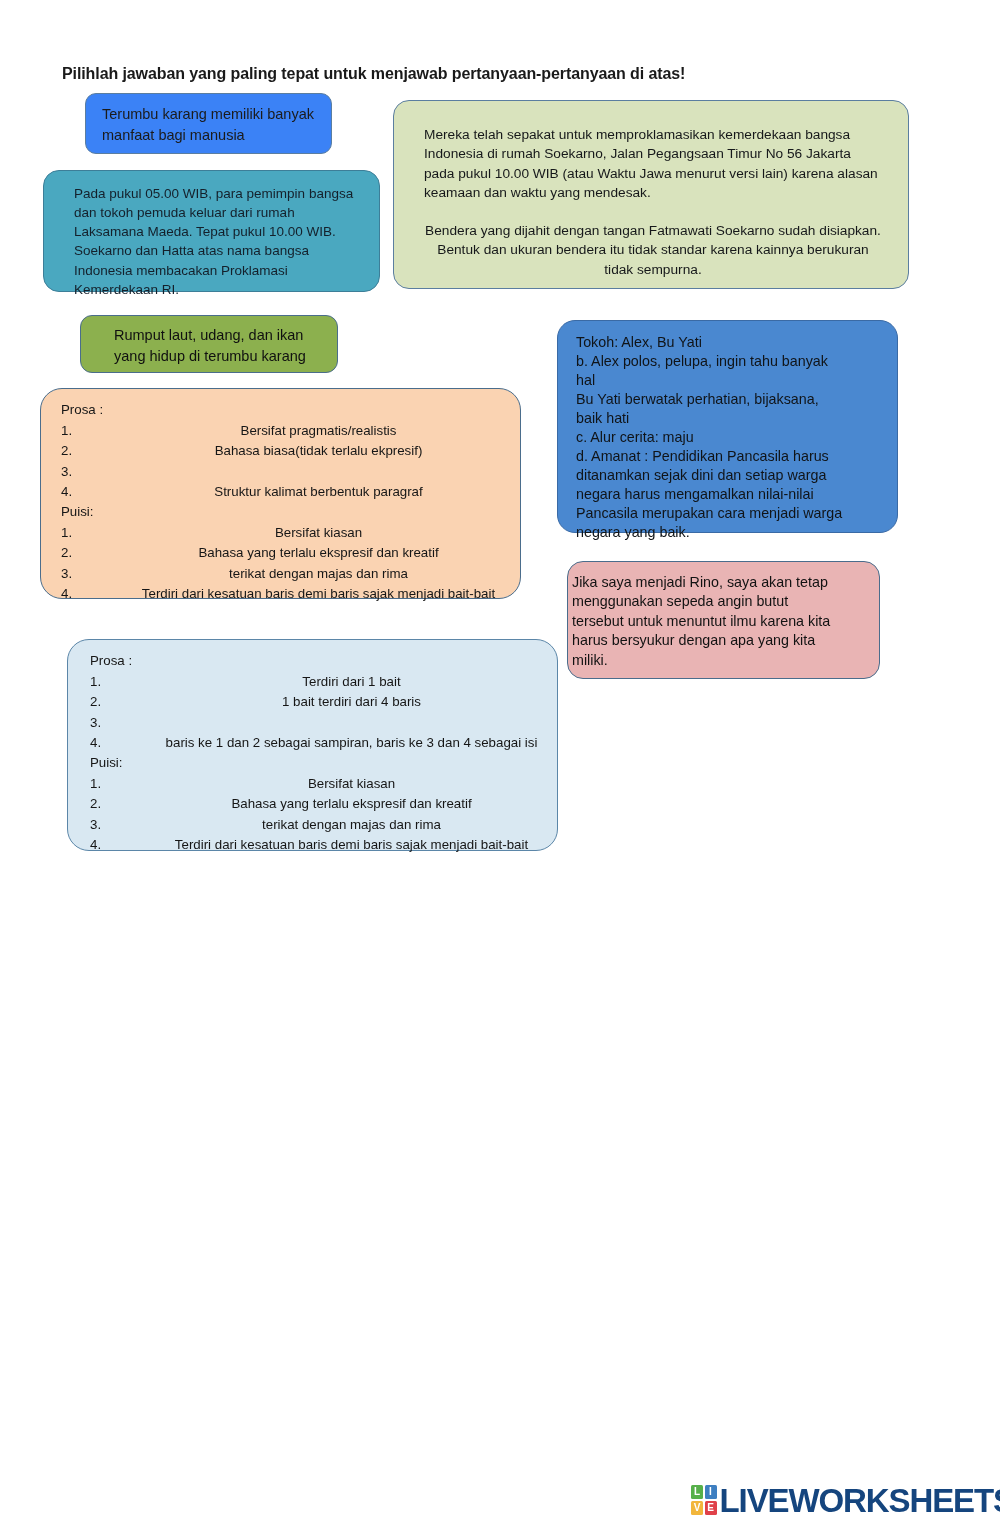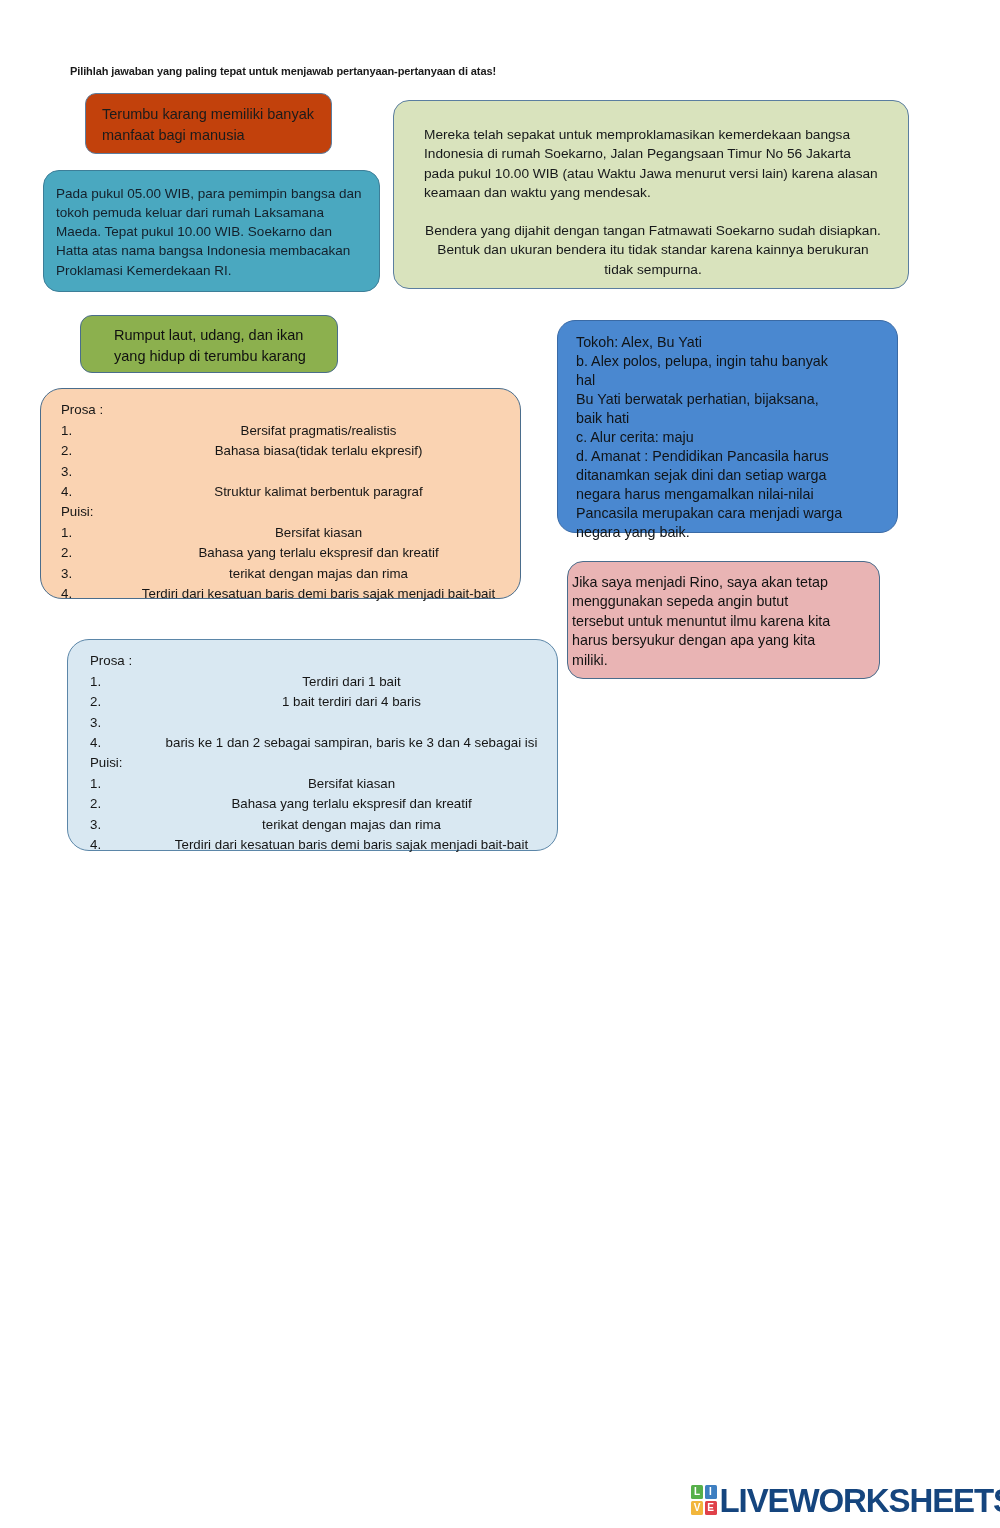--- a/index.html
+++ b/index.html
@@ -14,59 +14,59 @@
     font-family: "Liberation Sans", sans-serif;
     color: #000000;
     overflow: hidden;
   }
   .page {
     position: absolute;
     inset: 0;
   }
   .title {
     position: absolute;
-    left: 70px;
+    left: 62px;
     top: 65px;
-    font-size: 11px;
+    font-size: 16px;
     font-weight: bold;
     letter-spacing: -0.1px;
     color: #1a1a1a;
     white-space: nowrap;
     text-align: right;
   }
   .box {
     position: absolute;
     box-sizing: border-box;
     border-radius: 14px;
     border: 1px solid #4a6d8c;
     line-height: 1.42;
   }
   
   .box-terumbu {
     left: 85px;
     top: 93px;
     width: 247px;
     height: 61px;
-    background: #c2410c;
+    background: #3b82f6;
     border-color: #5b7ea0;
     border-radius: 11px;
     padding: 10px 12px 0 16px;
     font-size: 14.5px;
     color: #1b1b1b;
   }
   
   .box-proklamasi {
     left: 43px;
     top: 170px;
     width: 337px;
     height: 122px;
     background: #4aa8c0;
     border-color: #3d7e98;
     border-radius: 16px;
-    padding: 13px 14px 0 12px;
+    padding: 13px 14px 0 30px;
     font-size: 13.5px;
     color: #14202b;
   }
   
   .box-mereka {
     left: 393px;
     top: 100px;
     width: 516px;
     height: 189px;
     background: #d9e3bd;

